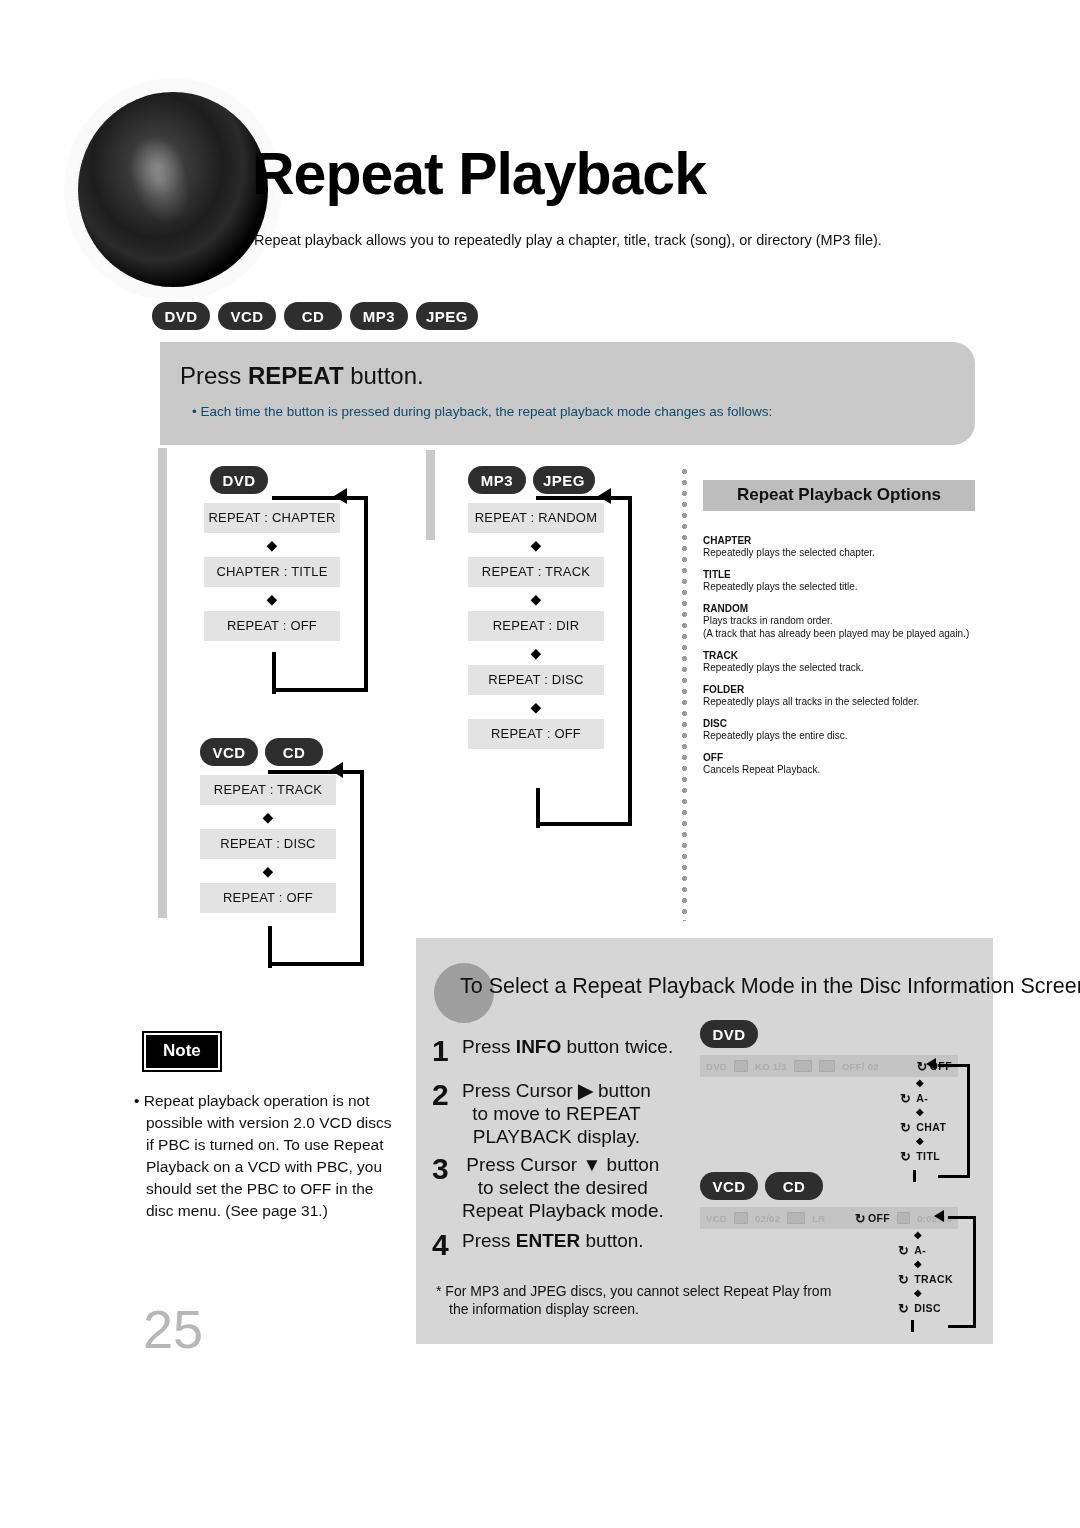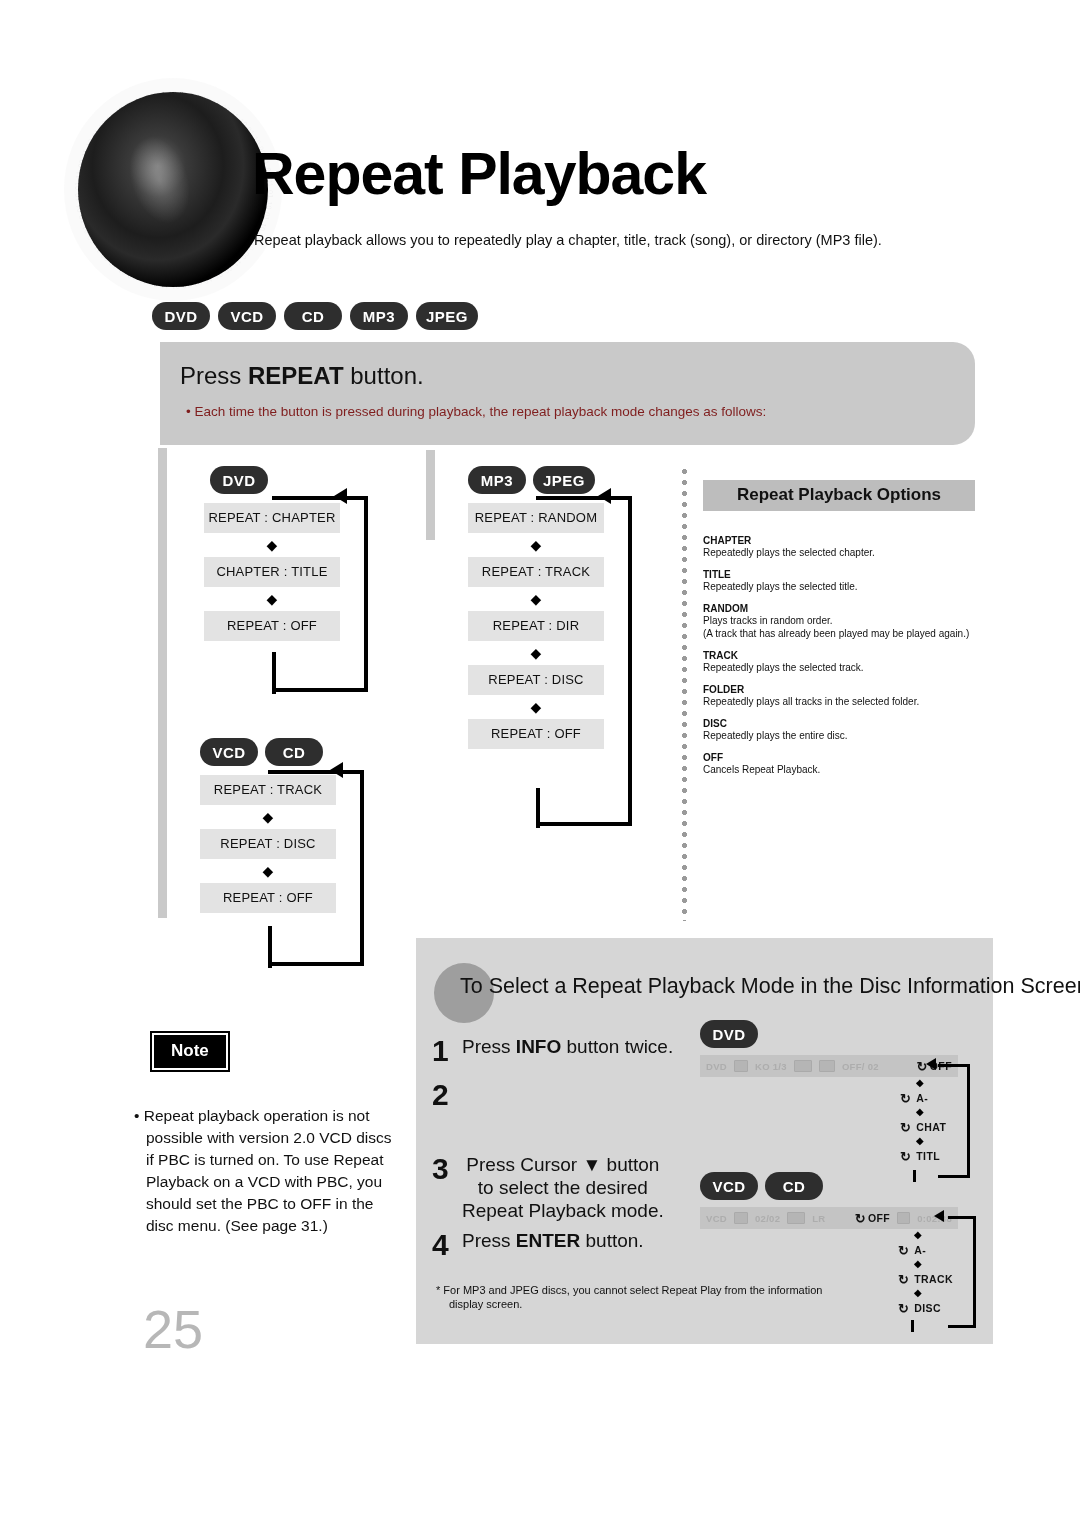--- a/index.html
+++ b/index.html
@@ -70,21 +70,21 @@
   #repeat-panel {
     position:absolute; left:160px; top:342px; width:815px; height:103px;
     background:#c9c9c9;
     border-radius:0 22px 22px 0;
   }
   #repeat-panel-title{
     position:absolute; left:20px; top:20px; font-size:24px; color:#111;
   }
   #repeat-panel-title b { font-weight:bold;margin-top:37px; }
   #repeat-panel-sub{
-    position:absolute; left:26px; top:62px; font-size:13.5px; color:#7f1d1d;
+    position:absolute; left:32px; top:62px; font-size:13.5px; color:#0c4a6e;
   }
 
   
   .rail { position:absolute; width:9px; background:#c9c9c9; }
   #rail-left { left:158px; top:448px; height:470px; }
   #rail-mid  { left:426px; top:450px; height:90px; }
 
   
   #dotted-divider{
     position:absolute; left:682px; top:466px; width:5px; height:455px;
@@ -128,24 +128,24 @@
   }
   .opt-term{ font-weight:bold; font-size:10px; margin-top:10px; color:#111; }
   .opt-desc{ font-size:10px; line-height:1.30; color:#111; }
 
   
   #note-wrap{ position:absolute; left:142px; top:1035px; width:250px; }
   #note-badge{
     display:inline-block; background:#000; color:#fff;
     border:3px solid #000; box-shadow:0 0 0 2px #fff, 0 0 0 4px #000;
     font-weight:bold; font-size:17px; padding:3px 14px 4px 14px;
-    margin-left:12px;
+    margin-left:4px;
   }
   #note-text{
-    margin-top:37px; font-size:15.5px; line-height:1.42; color:#111;
+    margin-top:22px; font-size:15.5px; line-height:1.42; color:#111;
     padding-left:4px; text-indent:-12px;
   }
 
   
   #page-number{
     position:absolute; left:143px; top:1298px;
     font-size:54px; color:#b7b7b7; font-weight:normal;
   }
 
   
@@ -167,21 +167,21 @@
   .step-text{ font-size:19px; line-height:1.20; color:#111;text-align:center; }
   .step-text b{ font-weight:bold; }
 
   #step1{ left:16px; top:98px; }
   #step2{ left:16px; top:142px; }
   #step3{ left:16px; top:216px; }
   #step4{ left:16px; top:292px; }
 
   #footnote{
     position:absolute; left:20px; top:345px; width:400px;
-    font-size:11px; line-height:1.28; color:#111; text-indent:-13px; padding-left:13px;
+    font-size:14px; line-height:1.28; color:#111; text-indent:-13px; padding-left:13px;
   }
 
   
   .osd-block{ position:absolute; }
   .osd-bar{
     background:#c4c4c4; height:22px; display:flex; align-items:center;
     gap:7px; padding:0 6px; width:258px;
   }
   .osd-dim{ color:#adadad; font-size:9.5px; font-weight:bold; letter-spacing:.3px; }
   .osd-icon{
@@ -368,20 +368,21 @@
 <div id="info-panel">
   <div id="info-circle"></div>
   <div id="info-heading">To Select a Repeat Playback Mode in the Disc Information Screen</div>
 
   <div class="step" id="step1">
     <div class="step-num">1</div>
     <div class="step-text">Press <b>INFO</b> button twice.</div>
   </div>
   <div class="step" id="step2">
     <div class="step-num">2</div>
+    <div class="step-text">Press Cursor <b>▶</b> button<br>to move to REPEAT<br>PLAYBACK display.</div>
   </div>
   <div class="step" id="step3">
     <div class="step-num">3</div>
     <div class="step-text">Press Cursor <b>▼</b> button<br>to select the desired<br>Repeat Playback mode.</div>
   </div>
   <div class="step" id="step4">
     <div class="step-num">4</div>
     <div class="step-text">Press <b>ENTER</b> button.</div>
   </div>
 

